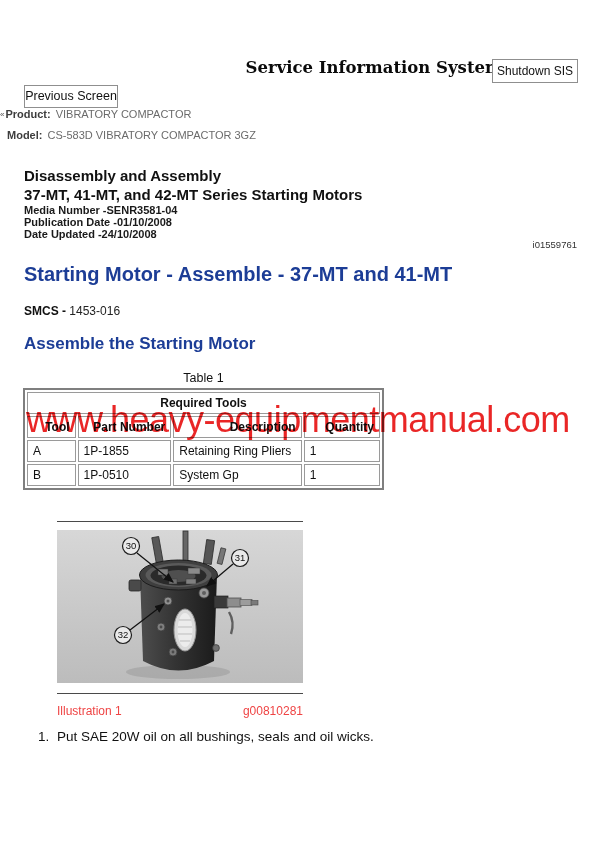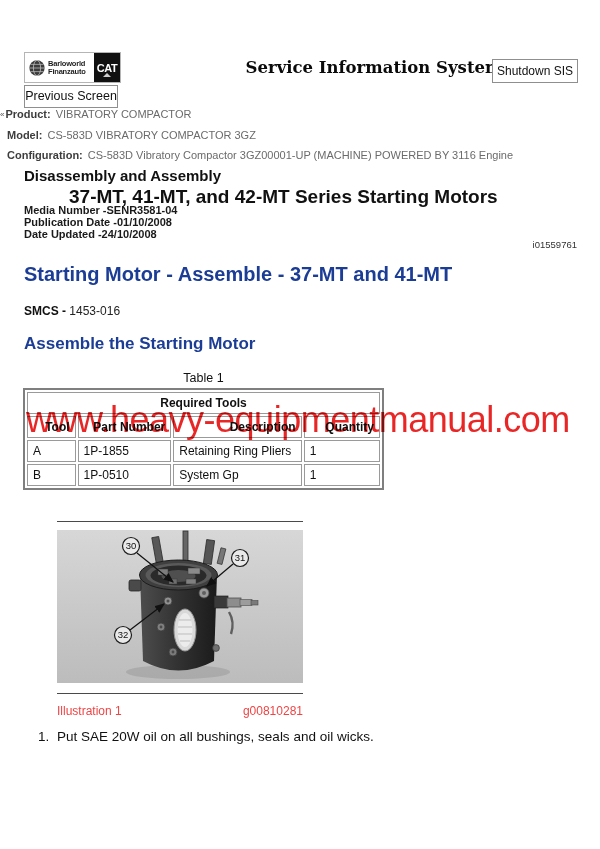--- a/index.html
+++ b/index.html
@@ -38,21 +38,21 @@
   .prev-btn{position:absolute;top:85px;left:24px;width:94px;height:23px;font-size:12.5px;line-height:21px;}
   
   .product-info{position:absolute;top:104px;left:0;font-size:11px;}
   .product-info .row{line-height:20px;white-space:nowrap;}
   .pmark{font-size:8px;color:#555;margin-right:1px;vertical-align:1px;}
   .plabel{font-weight:bold;color:#3d3d3d;margin-right:5px;}
   .pvalue{color:#6b6b6b;}
   .indent{padding-left:7px;}
   
   .doc-title{position:absolute;top:167px;left:24px;font-size:15px;font-weight:bold;color:#111;}
-  .doc-subtitle{position:absolute;top:186px;left:24px;font-size:19px;font-weight:bold;color:#111;margin-left:45px;}
+  .doc-subtitle{position:absolute;top:186px;left:24px;font-size:15px;font-weight:bold;color:#111;}
   .meta-row{
     position:absolute;top:204px;left:24px;right:36px;display:flex;justify-content:space-between;
     font-size:11px;font-weight:bold;color:#1a1a1a;flex-direction:column;
   }
   .doc-id{position:absolute;top:239px;right:23px;font-size:9.5px;color:#333;}
   
   .h1-blue{position:absolute;top:263px;left:24px;font-size:20px;font-weight:bold;color:#1c3d96;}
   .smcs{position:absolute;top:304px;left:24px;font-size:12px;color:#222;}
   .smcs b{color:#111;}
   .h2-blue{position:absolute;top:334px;left:24px;font-size:17px;font-weight:bold;color:#1c3d96;}
@@ -82,52 +82,32 @@
   .ill-rule2{margin-top:10px;}
   .ill-caption{display:flex;justify-content:space-between;margin-top:10px;font-size:12px;color:#ef4444;}
   
   .step{position:absolute;top:729px;left:38px;display:flex;font-size:13.5px;color:#111;}
   .step .num{width:19px;flex:0 0 auto;}
 </style>
 </head>
 <body>
 
 <div class="topbar">
-  <div class="logo-box">
-    <svg class="globe" viewBox="0 0 20 20">
-      <circle cx="10" cy="10" r="8.5" fill="#3c3c3c"></circle>
-      <ellipse cx="10" cy="10" rx="4" ry="8.5" fill="none" stroke="#bdbdbd" stroke-width="0.9"></ellipse>
-      <line x1="1.5" y1="10" x2="18.5" y2="10" stroke="#bdbdbd" stroke-width="0.9"></line>
-      <line x1="2.6" y1="6" x2="17.4" y2="6" stroke="#bdbdbd" stroke-width="0.8"></line>
-      <line x1="2.6" y1="14" x2="17.4" y2="14" stroke="#bdbdbd" stroke-width="0.8"></line>
-    </svg>
-    <div class="brand">
-      <span>Barloworld</span>
-      <span>Finanzauto</span>
-    </div>
-    <div class="cat-box">
-      <span>CAT</span>
-      <span class="tri"></span>
-    </div>
-  </div>
   <div class="sis-title" style="transform:translateX(-50%);left:350px;">Service Information System</div>
   <div class="btn shutdown-btn">Shutdown SIS</div>
 </div>
 
 <div class="btn prev-btn">Previous Screen</div>
 
 <div class="product-info">
   <div class="row">
     <span class="pmark">«</span><span class="plabel">Product:</span><span class="pvalue">VIBRATORY COMPACTOR</span>
   </div>
   <div class="row indent">
     <span class="plabel">Model:</span><span class="pvalue">CS-583D VIBRATORY COMPACTOR 3GZ</span>
-  </div>
-  <div class="row indent">
-    <span class="plabel">Configuration:</span><span class="pvalue">CS-583D Vibratory Compactor 3GZ00001-UP (MACHINE) POWERED BY 3116 Engine</span>
   </div>
 </div>
 
 <div class="doc-title">Disassembly and Assembly</div>
 <div class="doc-subtitle">37-MT, 41-MT, and 42-MT Series Starting Motors</div>
 <div class="meta-row">
   <span>Media Number -SENR3581-04</span>
   <span>Publication Date -01/10/2008</span>
   <span>Date Updated -24/10/2008</span>
 </div>

